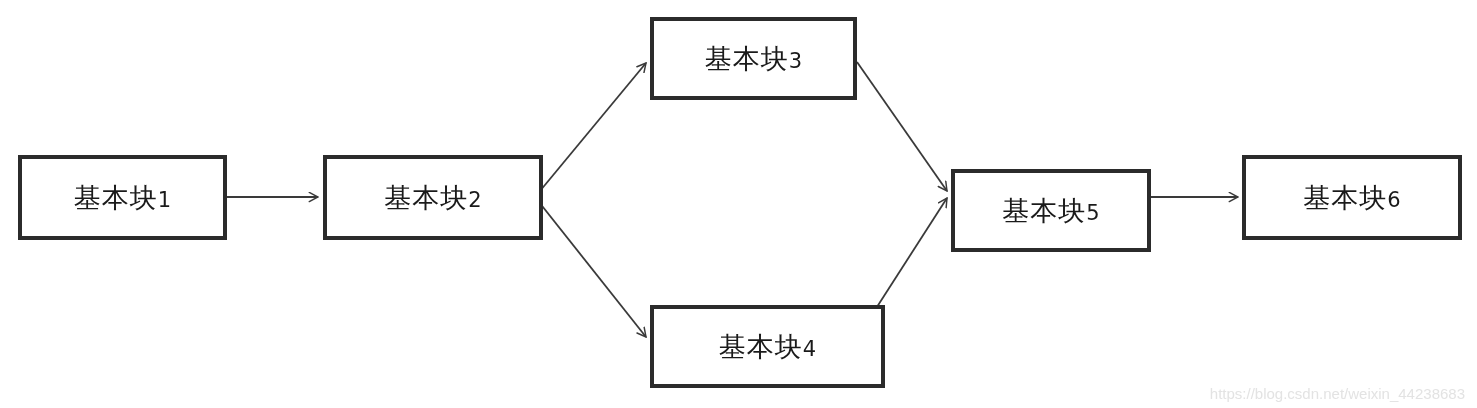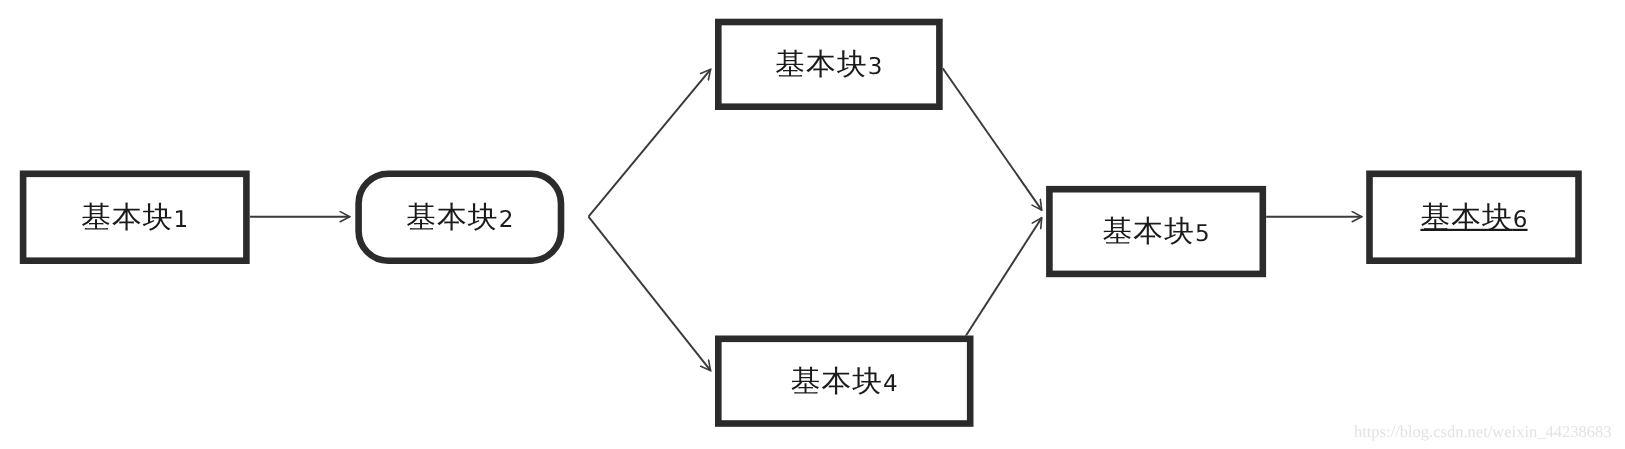--- a/index.html
+++ b/index.html
@@ -20,21 +20,21 @@
   #flow-svg {
     position: absolute;
     left: 0;
     top: 0;
     width: 1477px;
     height: 408px;
   }
   .node {
     position: absolute;
     box-sizing: border-box;
-    border: 6px solid #be185d;
+    border: 4px solid #be185d;
     background: #ffffff;
     display: flex;
     align-items: center;
     justify-content: center;
     color: #1a1a1a;
   }
   .node-label {
     font-family: "DejaVu Sans", "Liberation Sans", sans-serif;
     font-size: 27px;
     line-height: 1;
@@ -43,21 +43,21 @@
     color: #1a1a1a;
   }
   .node-label .idx {
     font-size: 21px;
     letter-spacing: 0;
   }
   .watermark {
     position: absolute;
     right: 12px;
     bottom: 6px;
-    font-family: Liberation Serif, serif;
+    font-family: Liberation Sans, sans-serif;
     font-size: 15px;
     color: #e3e3e3;
     white-space: nowrap;
     user-select: none;
   }
 </style>
 </head>
 <body>
 
 <div id="canvas">
@@ -74,31 +74,31 @@
         <line x1="535" y1="197" x2="646" y2="337" stroke="#3a3a3a" stroke-width="1.8" marker-end="url(#vhead)"></line>
         <line x1="857" y1="62" x2="947" y2="191" stroke="#3a3a3a" stroke-width="1.8" marker-end="url(#vhead)"></line>
         <line x1="857" y1="338" x2="947" y2="198" stroke="#3a3a3a" stroke-width="1.8" marker-end="url(#vhead)"></line>
         <line x1="1151" y1="197" x2="1238" y2="197" stroke="#3a3a3a" stroke-width="1.8" marker-end="url(#vhead)"></line>
       </g>
   </svg>
 
   <div class="node" style="left: 18px; top: 155px; width: 209px; height: 85px; border-color: rgb(43, 43, 43);">
     <span class="node-label">基本块<span class="idx">1</span></span>
   </div>
-  <div class="node" style="left: 323px; top: 155px; width: 190px; height: 85px; border-color: rgb(43, 43, 43); border-radius: 30px;">
+  <div class="node" style="left: 323px; top: 155px; width: 220px; height: 85px; border-color: rgb(43, 43, 43);">
     <span class="node-label">基本块<span class="idx">2</span></span>
   </div>
   <div class="node" style="left: 650px; top: 17px; width: 207px; height: 83px; border-color: rgb(43, 43, 43);">
     <span class="node-label">基本块<span class="idx">3</span></span>
   </div>
   <div class="node" style="left: 650px; top: 305px; width: 235px; height: 83px; border-color: rgb(43, 43, 43);">
     <span class="node-label">基本块<span class="idx">4</span></span>
   </div>
   <div class="node" style="left: 951px; top: 169px; width: 200px; height: 83px; border-color: rgb(43, 43, 43);">
     <span class="node-label">基本块<span class="idx">5</span></span>
   </div>
-  <div class="node" style="left: 1242px; top: 155px; width: 196px; height: 85px; border-color: rgb(43, 43, 43); text-decoration: underline;">
+  <div class="node" style="left: 1242px; top: 155px; width: 220px; height: 85px; border-color: rgb(43, 43, 43);">
     <span class="node-label">基本块<span class="idx">6</span></span>
   </div>
 
   <div class="watermark">https://blog.csdn.net/weixin_44238683</div>
 
 </div>
 
 </body></html>

